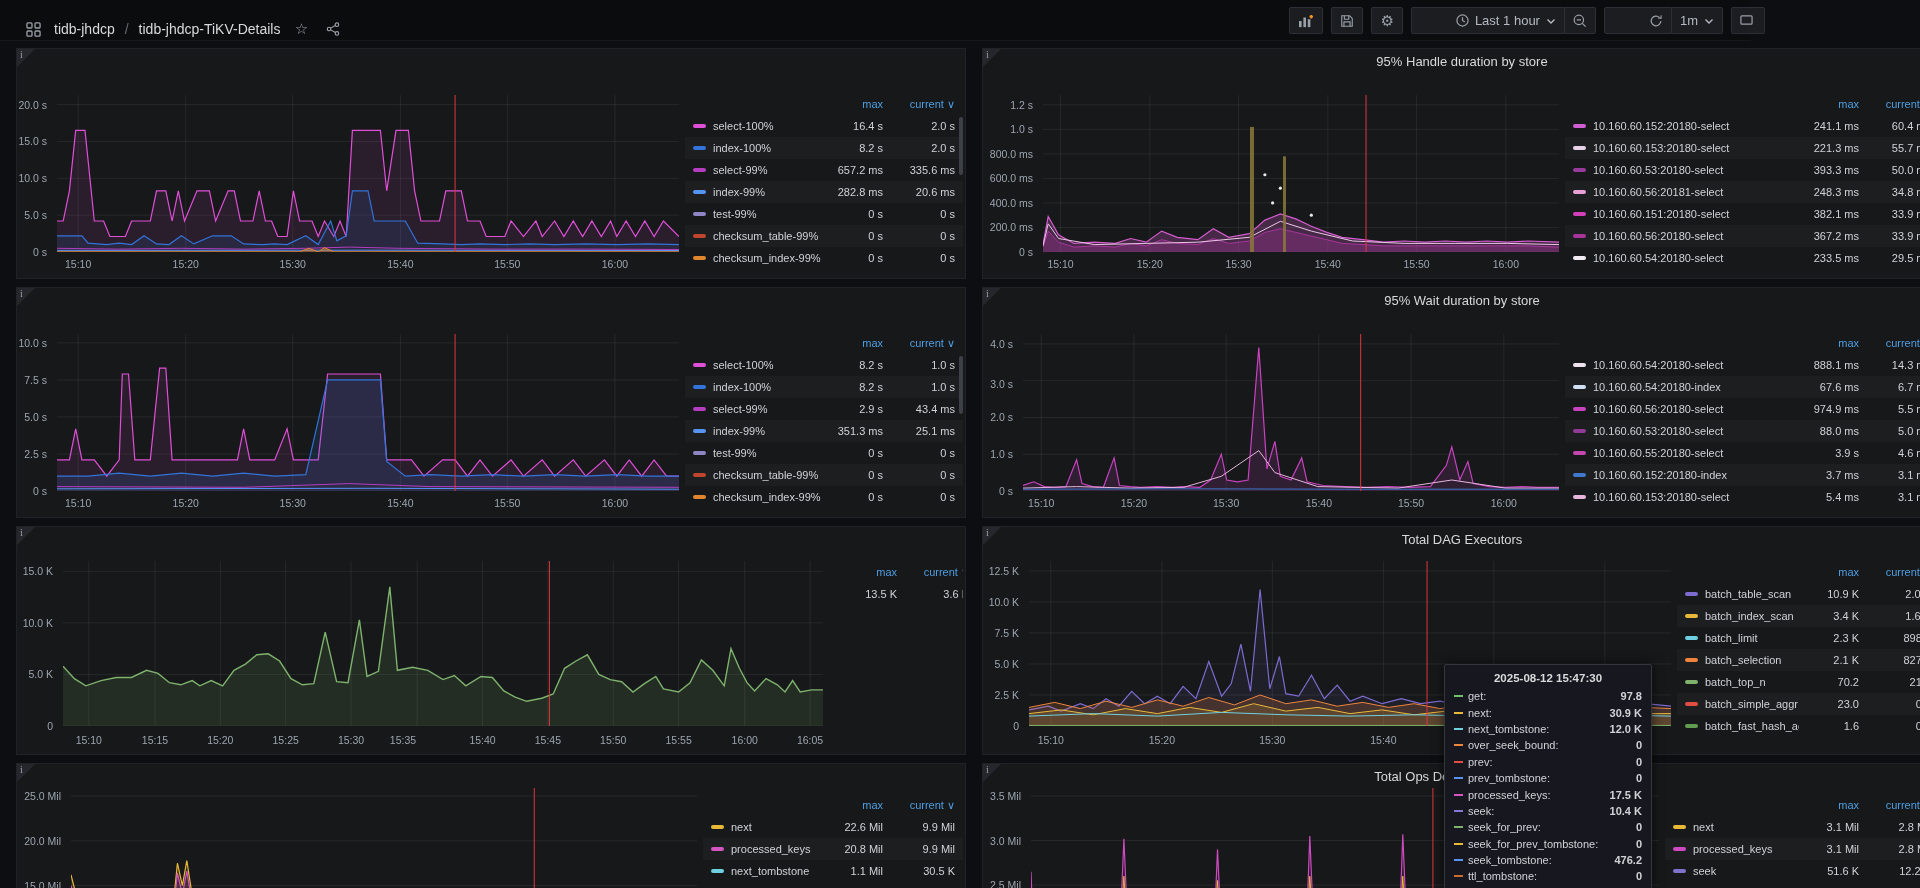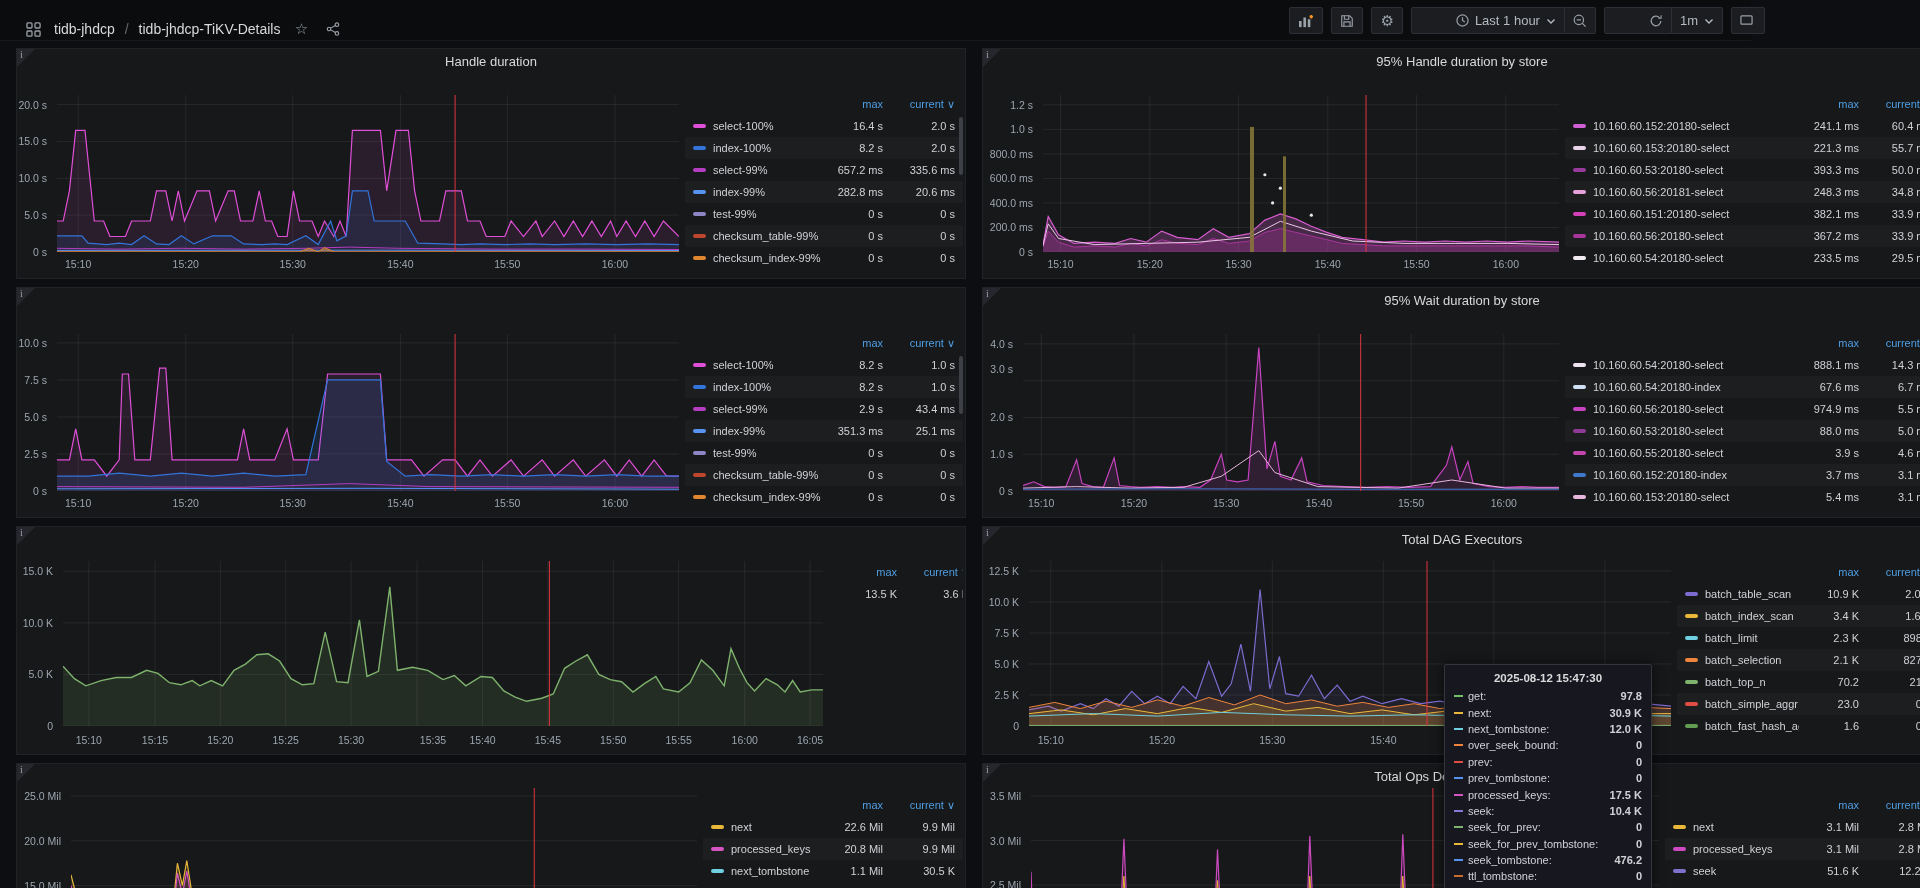--- a/index.html
+++ b/index.html
@@ -131,21 +131,20 @@
             <rect x="1" y="2" width="12" height="9" rx="1"></rect>
           </svg>
       </button>
     </div>
   </div>
 
   <section class="panel" style="left:16px;top:48px;width:950px;height:231px;--gut:40px;--lw:278px;--pt:46px;--pb:26px;--lt:44px;">
     <div class="corner">
         <i>i</i>
       </div>
-    <h2 class="title">Handle duration</h2>
     <div class="ylabels">
         <span style="top: 3.58216px;">20.0 s</span>
         <span style="top: 40.4366px;">15.0 s</span>
         <span style="top: 77.2911px;">10.0 s</span>
         <span style="top: 114.146px;">5.0 s</span>
         <span style="top: 151px;">0 s</span>
       </div>
     <div class="plot">
         <svg viewBox="0 0 622 157" width="622" height="157">
           <line x1="0" y1="9.582159624413144" x2="622" y2="9.582159624413144" class="grid"></line>
@@ -465,21 +464,21 @@
       </div>
   </section>
 
   <section class="panel" style="left:982px;top:287px;width:960px;height:231px;--gut:40px;--lw:374px;--pt:46px;--pb:26px;--lt:44px;">
     <div class="corner">
         <i>i</i>
       </div>
     <h2 class="title">95% Wait duration by store</h2>
     <div class="ylabels">
         <span style="top: 3.9274px;">4.0 s</span>
-        <span style="top: 29px;">3.0 s</span>
+        <span style="top: 44px;">3.0 s</span>
         <span style="top: 77.4637px;">2.0 s</span>
         <span style="top: 114.232px;">1.0 s</span>
         <span style="top: 151px;">0 s</span>
       </div>
     <div class="plot">
         <svg viewBox="0 0 536 157" width="536" height="157">
           <line x1="0" y1="9.927400468384068" x2="536" y2="9.927400468384068" class="grid"></line>
           <line x1="0" y1="46.69555035128804" x2="536" y2="46.69555035128804" class="grid"></line>
           <line x1="0" y1="83.46370023419203" x2="536" y2="83.46370023419203" class="grid"></line>
           <line x1="0" y1="120.23185011709602" x2="536" y2="120.23185011709602" class="grid"></line>
@@ -602,21 +601,21 @@
           <polyline points="0.0,105.2 11.4,117.6 22.8,124.8 38.0,119.6 53.2,116.5 68.4,116.5 83.6,109.3 95.0,112.4 106.4,121.7 117.8,123.8 129.2,119.6 136.8,124.8 148.2,119.6 159.6,124.8 171.0,109.3 182.4,103.1 193.8,93.8 205.2,92.8 216.6,100.0 228.0,117.6 239.4,123.8 250.8,122.7 262.2,71.2 273.6,120.7 285.0,121.7 296.4,58.8 304.0,115.5 315.4,110.3 326.8,25.8 334.4,109.3 349.6,106.2 364.8,109.3 380.0,118.6 391.4,114.5 402.8,124.8 418.0,115.5 429.4,116.5 440.8,129.9 452.2,136.1 463.6,140.3 478.8,137.2 490.2,133.0 501.6,107.3 513.0,100.0 524.4,93.8 535.8,113.4 547.2,118.6 558.6,120.7 570.0,131.0 581.4,122.7 592.8,115.5 600.4,127.9 615.6,131.0 627.0,121.7 638.4,99.0 649.8,109.3 661.2,124.8 668.0,87.7 676.4,107.3 684.0,121.7 691.6,129.9 703.0,117.6 714.4,123.8 722.0,131.0 729.6,119.6 737.2,131.0 748.6,128.9 760.0,128.9" fill="none" stroke="#7eb26d" stroke-width="1.4"></polyline>
           <line x1="486.40000000000003" y1="0" x2="486.40000000000003" y2="165" stroke="#e0363f" stroke-width="1"></line>
         </svg>
       </div>
     <div class="xlabels">
         <span style="left: 25.84px;">15:10</span>
         <span style="left: 91.96px;">15:15</span>
         <span style="left: 157.32px;">15:20</span>
         <span style="left: 222.68px;">15:25</span>
         <span style="left: 288.04px;">15:30</span>
-        <span style="left: 370px;">15:35</span>
+        <span style="left: 340px;">15:35</span>
         <span style="left: 419.52px;">15:40</span>
         <span style="left: 484.88px;">15:45</span>
         <span style="left: 550.24px;">15:50</span>
         <span style="left: 615.6px;">15:55</span>
         <span style="left: 681.72px;">16:00</span>
         <span style="left: 747.08px;">16:05</span>
       </div>
     <div class="legend">
         <div class="lg-head">
           <span></span>

